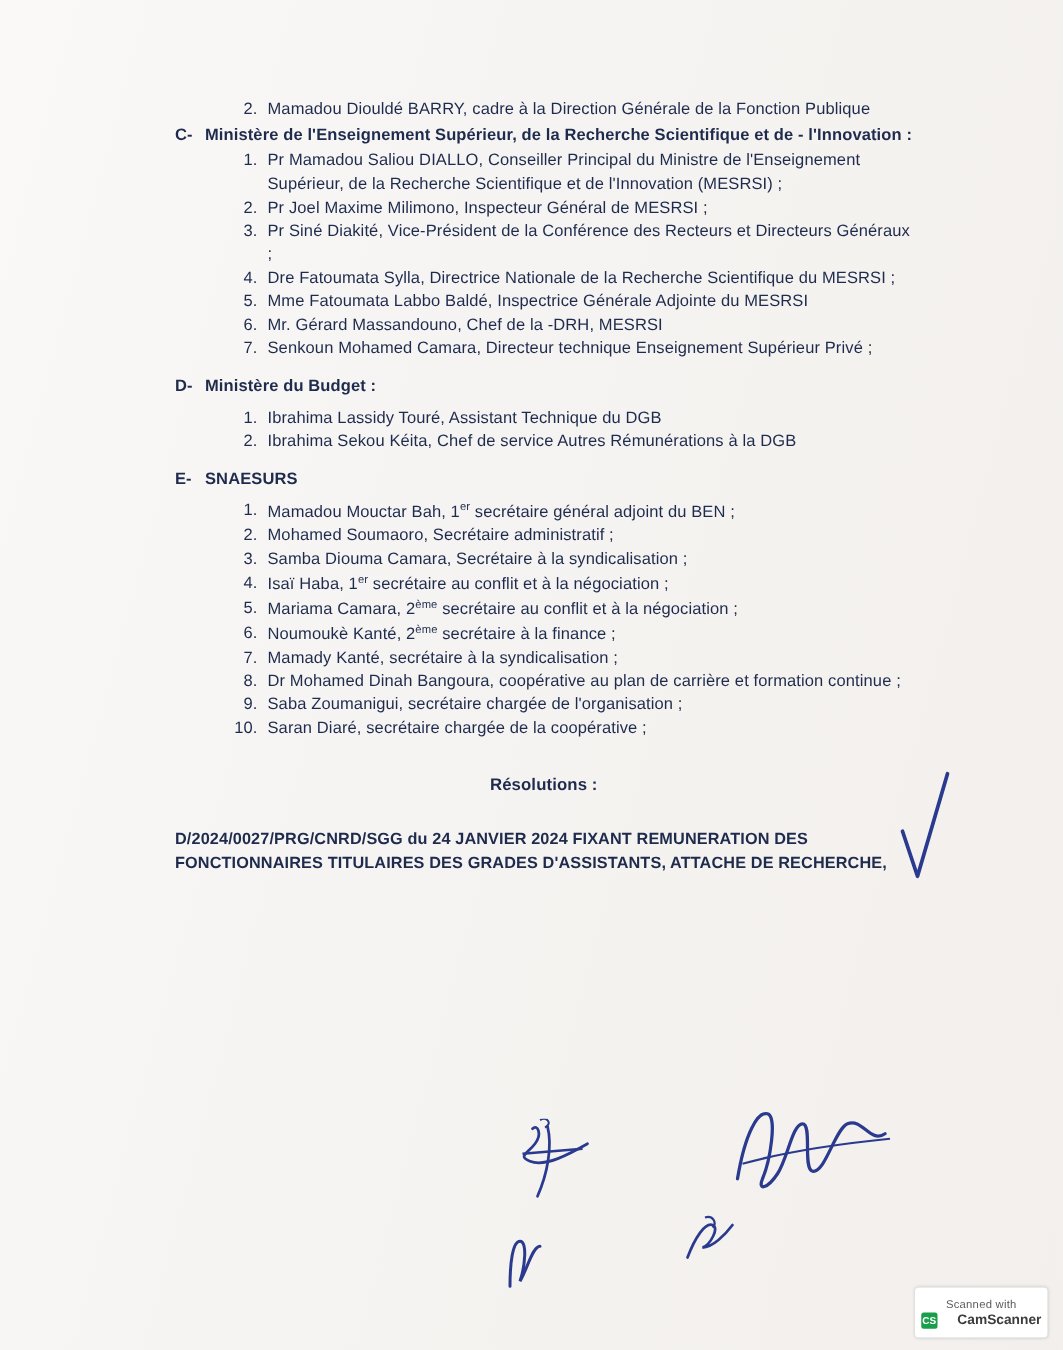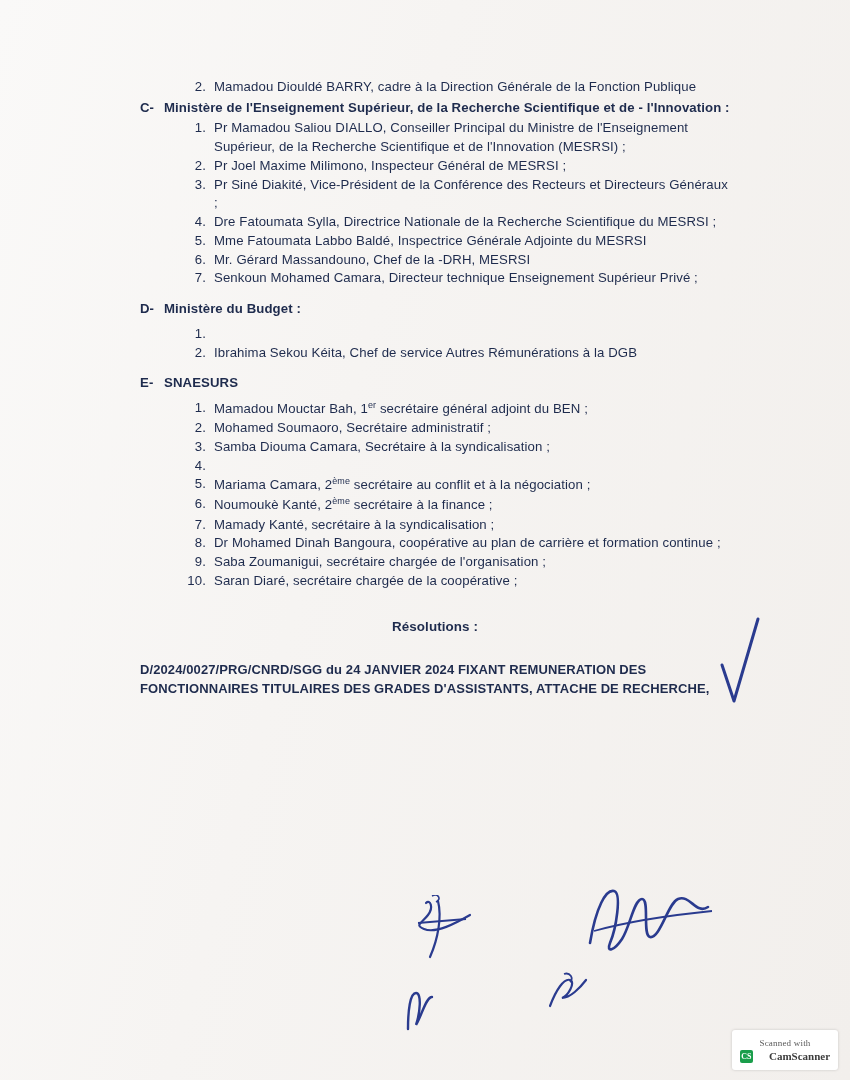--- a/index.html
+++ b/index.html
@@ -120,21 +120,20 @@
     height: 40px;
     background: #ffffff;
     border-radius: 3px;
     box-shadow: 0 0 3px rgba(0,0,0,0.18);
     display: flex;
     flex-direction: column;
     align-items: center;
     justify-content: center;
     font-size: 9px;
     color: #5a5a5a;
-    font-family: Liberation Serif, serif;
   }
   .camscanner .cs-top { font-size: 9px; letter-spacing: .2px; }
   .camscanner .cs-bottom {
     display: flex;
     align-items: center;
     gap: 0;
     margin-top: 2px;
   }
   .camscanner .cs-logo {
     width: 13px; height: 13px;
@@ -195,20 +194,21 @@
 
       <div class="block-gap"></div>
 
       <div class="section-head">
         <span class="marker">D-</span>
         <span class="body">Ministère du Budget :</span>
       </div>
       <div class="small-gap"></div>
       <div class="num-item lvl-sub">
         <span class="marker">1.</span>
+        <span class="body">Ibrahima Lassidy Touré, Assistant Technique du DGB</span>
       </div>
       <div class="num-item lvl-sub">
         <span class="marker">2.</span>
         <span class="body">Ibrahima Sekou Kéita, Chef de service Autres Rémunérations à la DGB</span>
       </div>
 
       <div class="block-gap"></div>
 
       <div class="section-head">
         <span class="marker">E-</span>
@@ -223,20 +223,21 @@
       <div class="num-item lvl-sub">
         <span class="marker">2.</span>
         <span class="body">Mohamed Soumaoro, Secrétaire administratif ;</span>
       </div>
       <div class="num-item lvl-sub">
         <span class="marker">3.</span>
         <span class="body">Samba Diouma Camara, Secrétaire à la syndicalisation ;</span>
       </div>
       <div class="num-item lvl-sub">
         <span class="marker">4.</span>
+        <span class="body"><span>Isaï Haba, 1</span><sup>er</sup><span> secrétaire au conflit et à la négociation ;</span></span>
       </div>
       <div class="num-item lvl-sub">
         <span class="marker">5.</span>
         <span class="body"><span>Mariama Camara, 2</span><sup>ème</sup><span> secrétaire au conflit et à la négociation ;</span></span>
       </div>
       <div class="num-item lvl-sub">
         <span class="marker">6.</span>
         <span class="body"><span>Noumoukè Kanté, 2</span><sup>ème</sup><span> secrétaire à la finance ;</span></span>
       </div>
       <div class="num-item lvl-sub">

